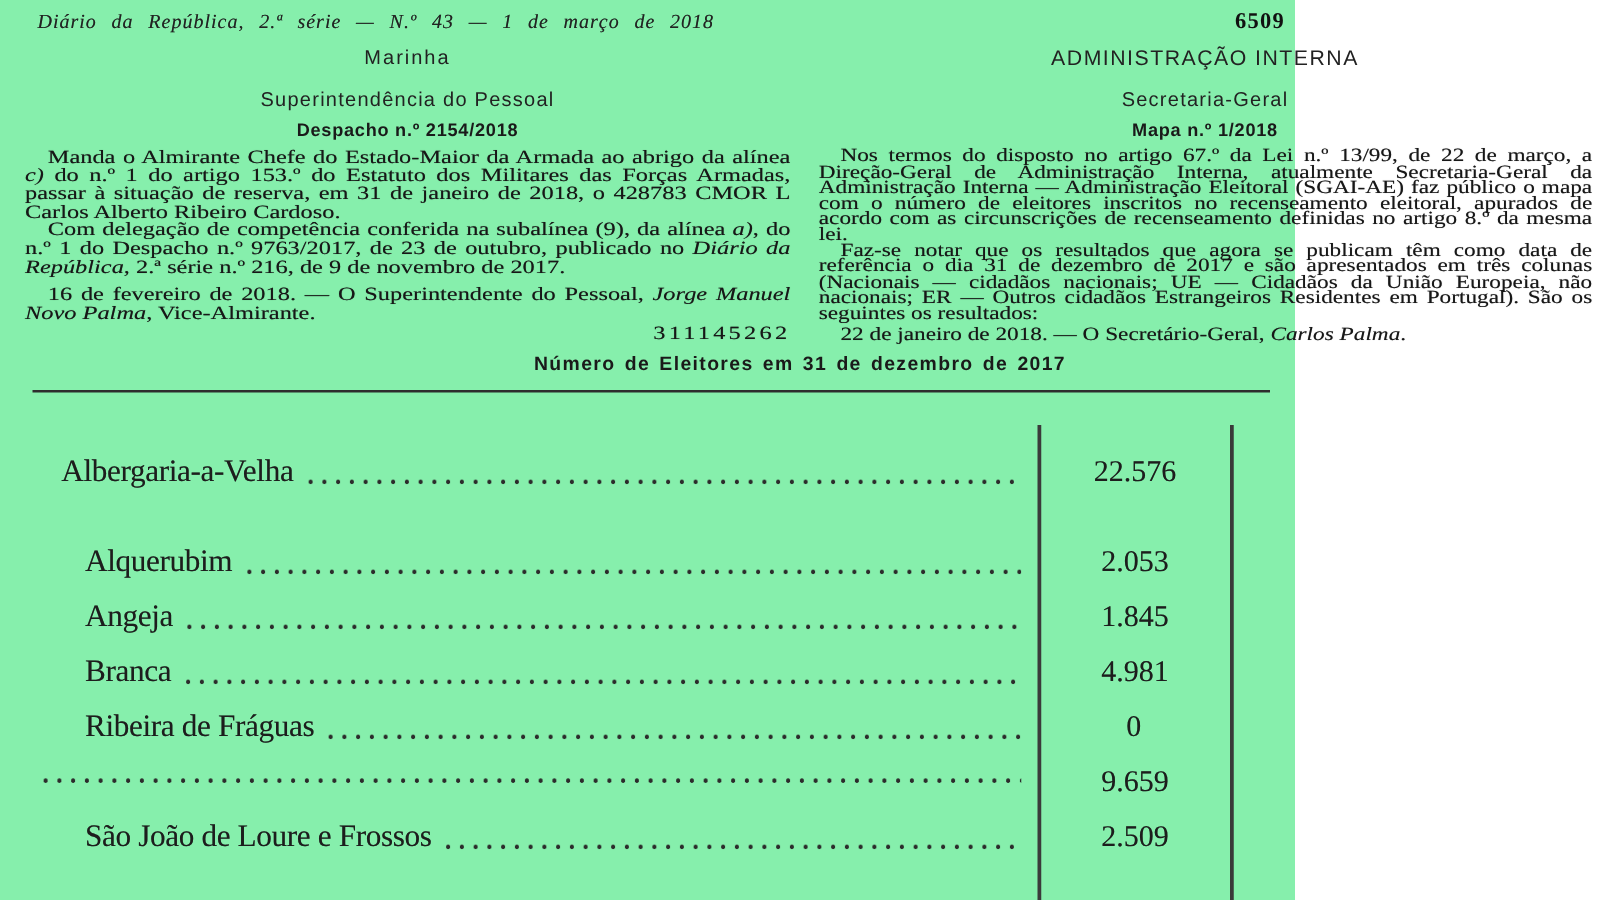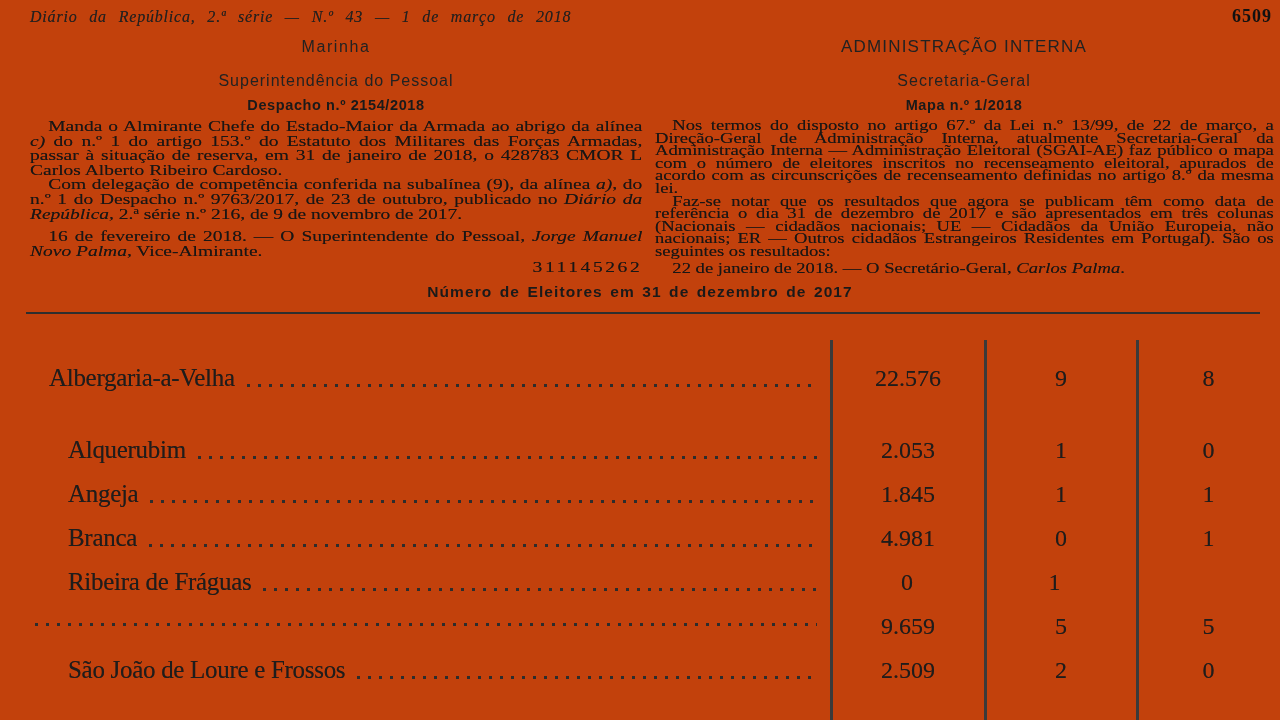--- a/index.html
+++ b/index.html
@@ -1,31 +1,31 @@
 <!DOCTYPE html>
 <html><head>
 <meta charset="utf-8">
 <style>
   * { margin:0; padding:0; box-sizing:border-box; }
   html,body { width:1280px; height:720px; overflow:hidden; background:#ffffff; }
   .page {
-    position:relative; width:1280px; height:720px; background:#c2410c;
+    position:relative; width:1036px; height:720px; background:#86efac;
     color:#1b1b1b; font-family:"Liberation Serif", serif;
   }
 
   
   .masthead { position:absolute; top:6px; left:30px; right:8px; display:flex;
               justify-content:space-between; align-items:baseline; }
   .journal-line { font-style:italic; font-size:16px; letter-spacing:0.8px;
                   word-spacing:7px; color:#222; text-shadow:0 0 0.4px rgba(0,0,0,.45); }
   .page-number { font-weight:700; font-size:18px; letter-spacing:1px; color:#111; }
 
   
   .col { position:absolute; top:38px; }
-  .col-left  { left:30px;  width:612px; }
+  .col-left  { left:20px;  width:612px; }
   .col-right { left:655px; width:618px; }
   .sec-heading { font-family:"Liberation Sans", sans-serif; text-align:center;
                  font-size:16px; letter-spacing:1.6px; line-height:18px; color:#222; }
   .col-right .sec-heading { font-weight:400; font-size:17px; letter-spacing:1.2px; }
   .dep-heading { font-family:"Liberation Sans", sans-serif; text-align:center;
                  font-size:16px; letter-spacing:1px; line-height:18px; margin-top:16px; color:#222; }
   .doc-title   { font-family:"Liberation Sans", sans-serif; text-align:center;
                  font-weight:700; font-size:14.5px; letter-spacing:0.6px; line-height:16px;
                  margin-top:7px; color:#1a1a1a; }
 

